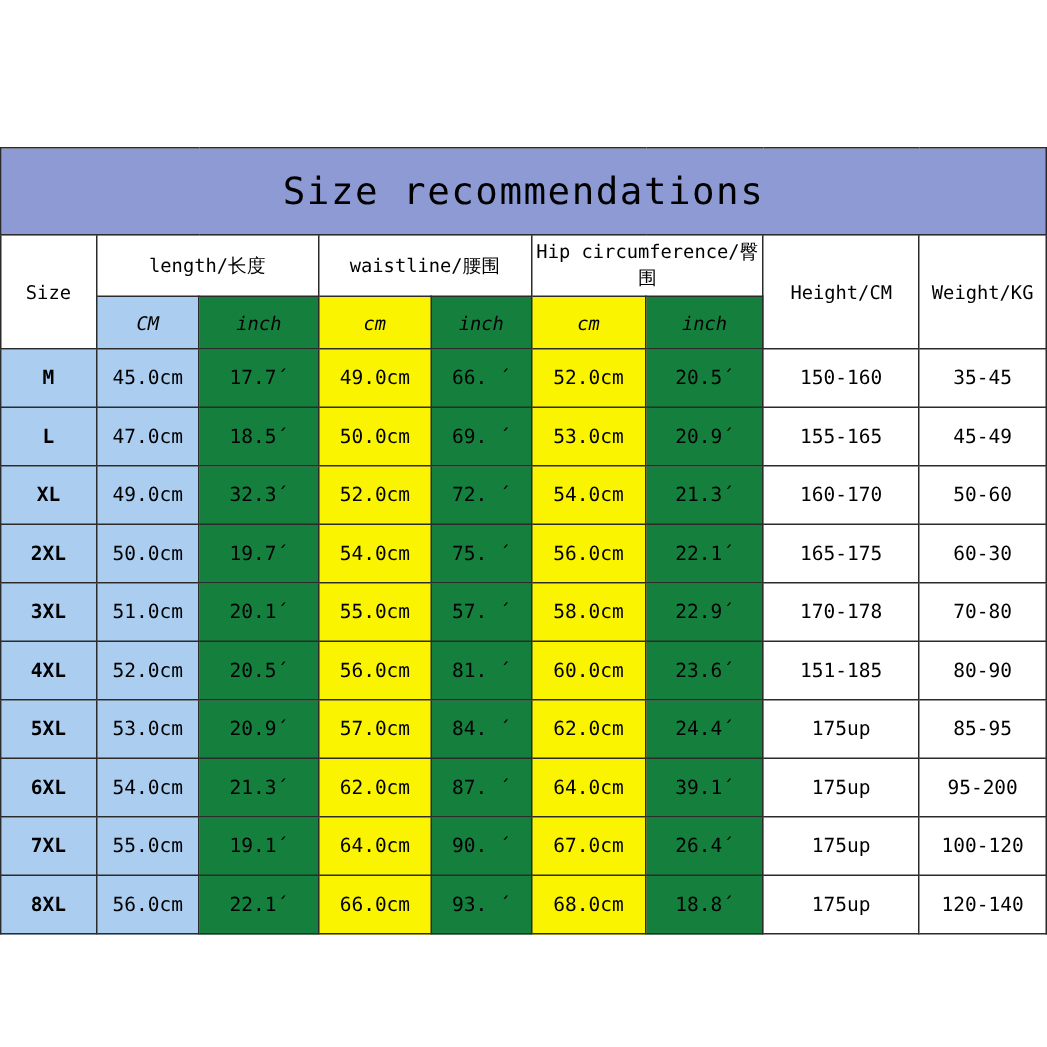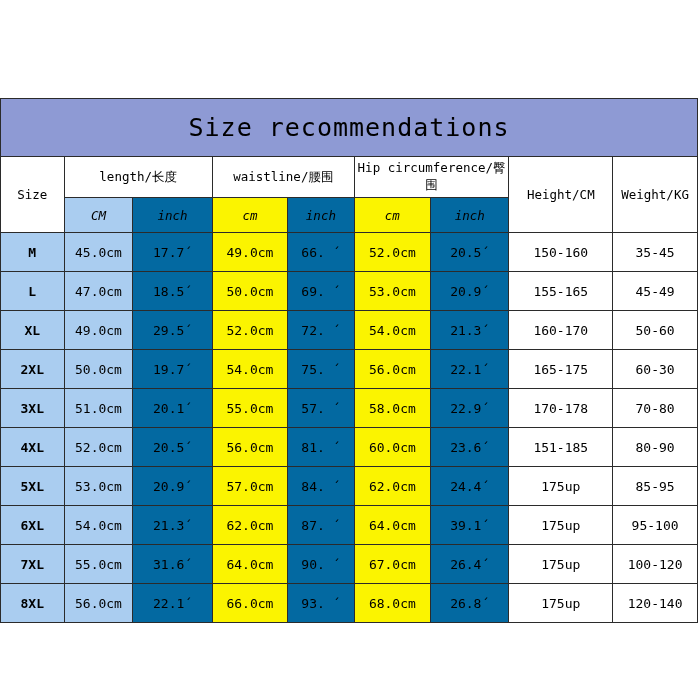--- a/index.html
+++ b/index.html
@@ -48,21 +48,21 @@
     height: 34px;
     font-size: 12.5px;
     font-style: italic;
   }
   .body-row td {
     height: 38px;
     font-size: 13px;
   }
   .c-blue   { background: #aacdf0; }
   .c-yellow { background: #fbf400; }
-  .c-teal   { background: #0369a1; }
+  .c-teal   { background: #15803d; }
   .c-white  { background: #ffffff; }
   .size-col { background: #aacdf0; font-weight: bold; }
   .sz-hdr   { background: #ffffff; font-size: 12.5px; }
   .grp-hdr  { font-size: 12.5px; }
 </style>
 </head>
 <body>
 
 <div id="chart-wrap">
   <table class="size-table">
@@ -116,21 +116,21 @@
         <td class="c-yellow">50.0cm</td>
         <td class="c-teal">69. ´</td>
         <td class="c-yellow">53.0cm</td>
         <td class="c-teal">20.9´</td>
         <td class="c-white">155-165</td>
         <td class="c-white">45-49</td>
       </tr>
       <tr class="body-row">
         <td class="size-col">XL</td>
         <td class="c-blue">49.0cm</td>
-        <td class="c-teal">29.5´</td>
+        <td class="c-teal">32.3´</td>
         <td class="c-yellow">52.0cm</td>
         <td class="c-teal">72. ´</td>
         <td class="c-yellow">54.0cm</td>
         <td class="c-teal">21.3´</td>
         <td class="c-white">160-170</td>
         <td class="c-white">50-60</td>
       </tr>
       <tr class="body-row">
         <td class="size-col">2XL</td>
         <td class="c-blue">50.0cm</td>
@@ -177,39 +177,39 @@
       </tr>
       <tr class="body-row">
         <td class="size-col">6XL</td>
         <td class="c-blue">54.0cm</td>
         <td class="c-teal">21.3´</td>
         <td class="c-yellow">62.0cm</td>
         <td class="c-teal">87. ´</td>
         <td class="c-yellow">64.0cm</td>
         <td class="c-teal">39.1´</td>
         <td class="c-white">175up</td>
-        <td class="c-white">95-100</td>
+        <td class="c-white">95-200</td>
       </tr>
       <tr class="body-row">
         <td class="size-col">7XL</td>
         <td class="c-blue">55.0cm</td>
-        <td class="c-teal">31.6´</td>
+        <td class="c-teal">19.1´</td>
         <td class="c-yellow">64.0cm</td>
         <td class="c-teal">90. ´</td>
         <td class="c-yellow">67.0cm</td>
         <td class="c-teal">26.4´</td>
         <td class="c-white">175up</td>
         <td class="c-white">100-120</td>
       </tr>
       <tr class="body-row">
         <td class="size-col">8XL</td>
         <td class="c-blue">56.0cm</td>
         <td class="c-teal">22.1´</td>
         <td class="c-yellow">66.0cm</td>
         <td class="c-teal">93. ´</td>
         <td class="c-yellow">68.0cm</td>
-        <td class="c-teal">26.8´</td>
+        <td class="c-teal">18.8´</td>
         <td class="c-white">175up</td>
         <td class="c-white">120-140</td>
       </tr>
     </tbody>
   </table>
 </div>
 
 </body></html>

